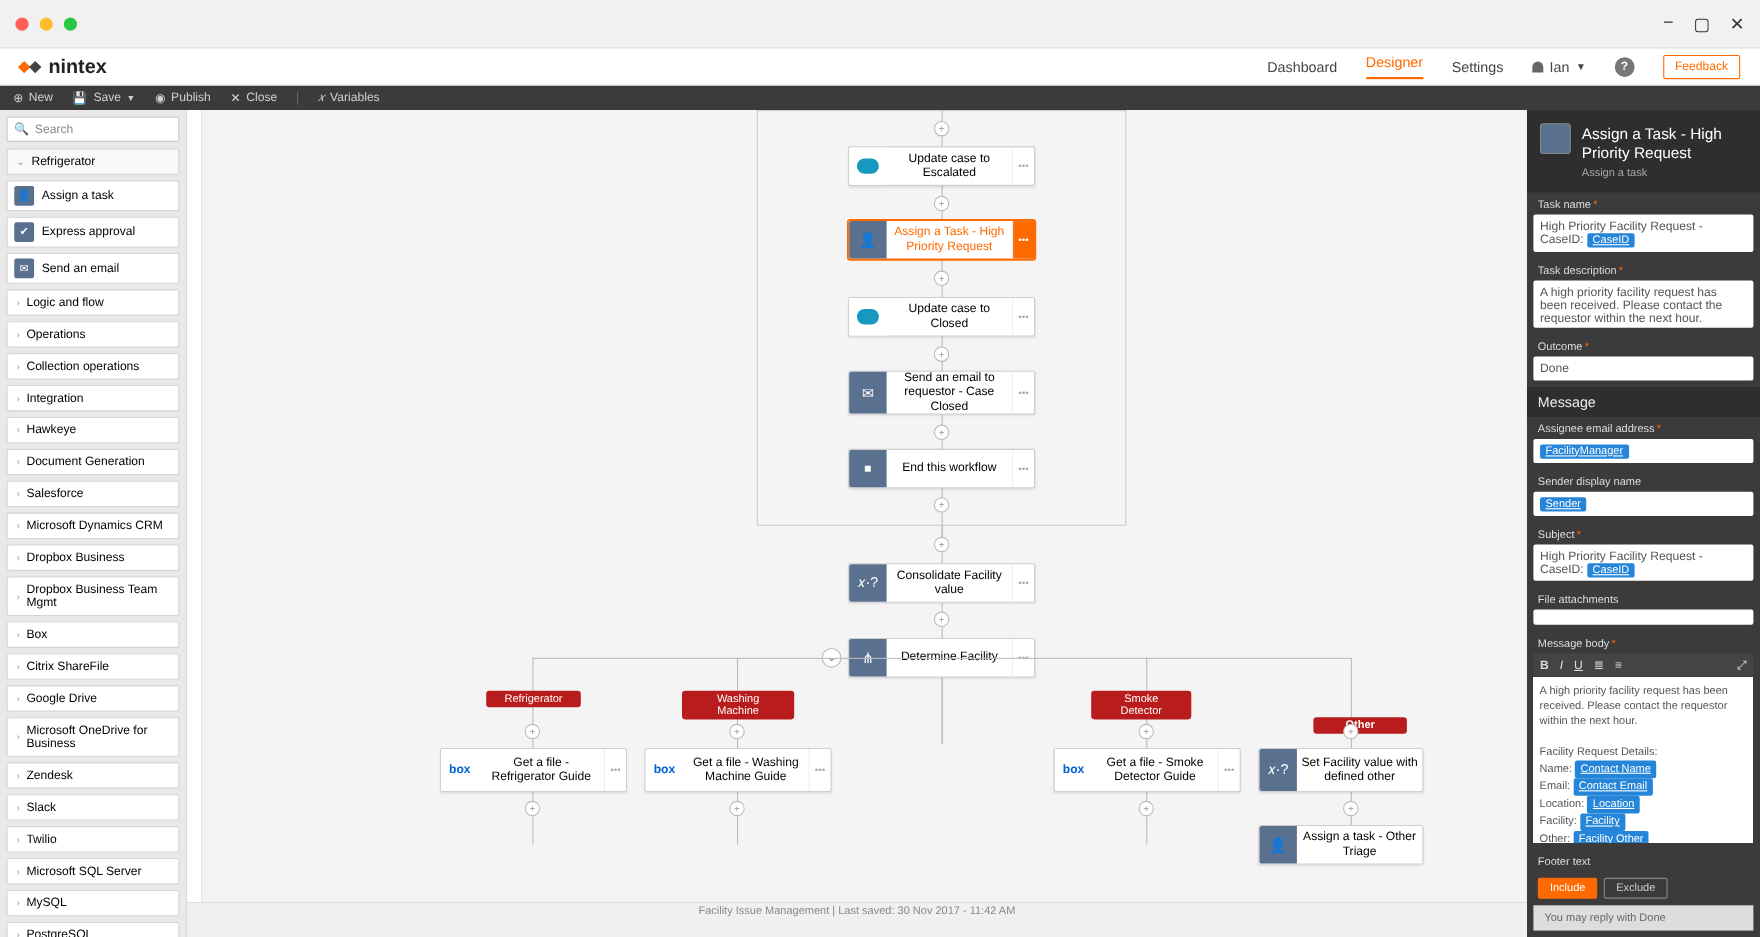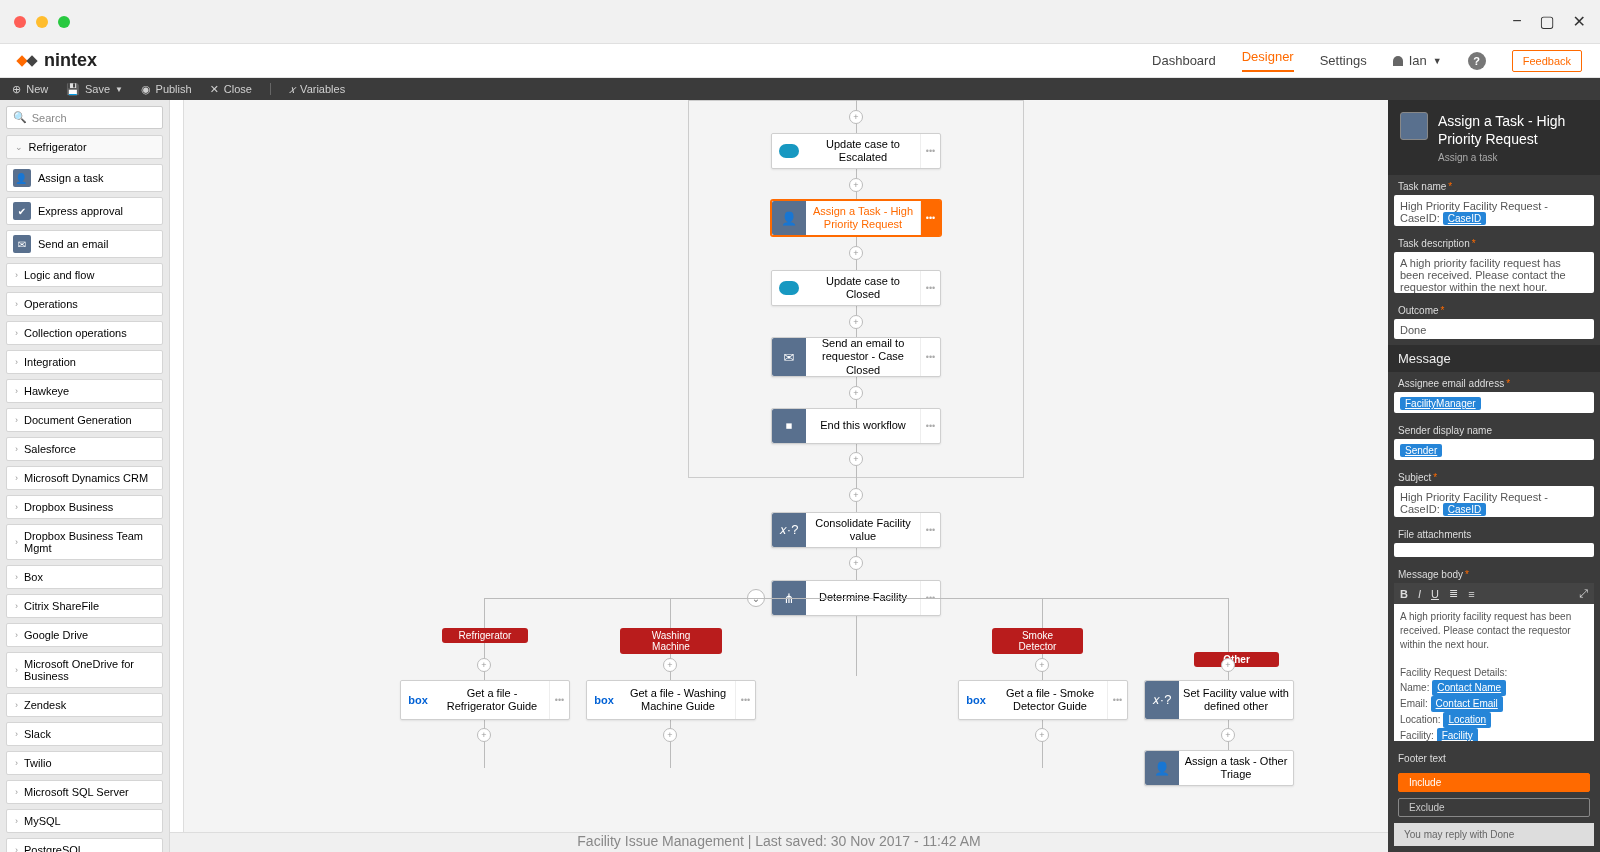--- a/index.html
+++ b/index.html
@@ -39,21 +39,21 @@
 .cat.expanded { background:#f9f9f9; font-weight:500;}
 .cat .chev { font-size:9px; color:#999;}
 .cat-items { display:flex; flex-direction:column; gap:5px; margin-bottom:5px;}
 .cat-item { background:#fff; border:1px solid #d5d5d5; border-radius:2px; padding:4px 6px; font-size:11px; display:flex; align-items:center; gap:7px;}
 .cat-item .ic { width:18px; height:18px; background:#59708e; border-radius:2px; display:flex; align-items:center; justify-content:center; color:#fff; font-size:10px;}
 
 
 .canvas-wrap { flex:1; position:relative; background:#f4f4f4; overflow:hidden;}
 .ruler-v { position:absolute; left:0; top:0; width:14px; height:100%; background:#fff; border-right:1px solid #ddd;}
 .canvas { position:absolute; left:14px; right:0; top:0; bottom:16px; overflow:hidden;}
-.statusbar { position:absolute; bottom:0; left:0; right:0; height:20px; background:#f0f0f0; border-top:1px solid #ddd; font-size:14px; color:#888; text-align:center; line-height:16px;}
+.statusbar { position:absolute; bottom:0; left:0; right:0; height:32px; background:#f0f0f0; border-top:1px solid #ddd; font-size:10px; color:#888; text-align:center; line-height:16px;}
 
 .branch-box { position:absolute; border:1px solid #ccc; background:transparent;}
 
 .node { position:absolute; display:flex; align-items:stretch; background:#fff; border:1px solid #cfcfcf; border-radius:2px; box-shadow:0 1px 2px rgba(0,0,0,0.08); height:36px; width:170px;}
 .node.selected { border-color:#ff6a00; box-shadow:0 0 0 1px #ff6a00;}
 .node.small { width:170px; height:40px;}
 .node .nicon { width:34px; background:#59708e; display:flex; align-items:center; justify-content:center; color:#fff; font-size:13px; border-radius:2px 0 0 2px;}
 .node.selected .nicon { background:#59708e;}
 .node .nlabel { flex:1; display:flex; align-items:center; justify-content:center; font-size:11px; text-align:center; padding:2px 4px; line-height:1.2;}
 .node.selected .nlabel { color:#ff6a00;}
@@ -76,21 +76,21 @@
 .rp-header .hicon { width:28px; height:28px; background:#59708e; border-radius:3px; border:1px solid #888; flex-shrink:0;}
 .rp-header .htitle { font-size:14px; color:#fff; line-height:1.3; font-weight:500;}
 .rp-header .hsub { font-size:10px; color:#aaa; margin-top:4px;}
 .rp-label { padding:6px 10px 3px; font-size:10px; color:#ddd;}
 .rp-label .req { color:#ff6a00; margin-left:2px;}
 .rp-field { background:#fff; margin:0 6px 6px; padding:5px 6px; font-size:11px; color:#555; border-radius:2px; min-height:14px;}
 .rp-field .tag, .tag { background:#2585d8; color:#fff; padding:1px 5px; border-radius:2px; font-size:10px; display:inline-block;text-decoration:underline;}
 .rp-msg-head { background:#2e2e2e; padding:6px 10px; font-size:13px; color:#eee;}
 .rp-toolbar { background:#444; margin:0 6px; padding:4px 6px; display:flex; gap:10px; font-size:11px; color:#ddd; align-items:center;}
 .rp-body { background:#fff; margin:0 6px 6px; padding:6px; font-size:10px; color:#555; height:160px; overflow-y:auto; line-height:1.4;}
-.rp-footer-opts { padding:6px 10px; display:flex; gap:6px;flex-direction:column;}
+.rp-footer-opts { padding:6px 10px; display:flex; gap:6px;}
 .opt-btn { padding:3px 10px; font-size:10px; border-radius:2px; border:1px solid #888; color:#ccc;}
 .opt-btn.active { background:#ff6a00; border-color:#ff6a00; color:#fff;}
 .rp-reply { background:#ddd; color:#666; padding:6px 10px; margin:0 6px 6px; font-size:10px;}
 
 .person-ic { display:inline-block; width:10px; height:10px; background:#666; border-radius:50% 50% 0 0;}
 </style>
 </head>
 <body>
 
 <div class="mac-chrome">

